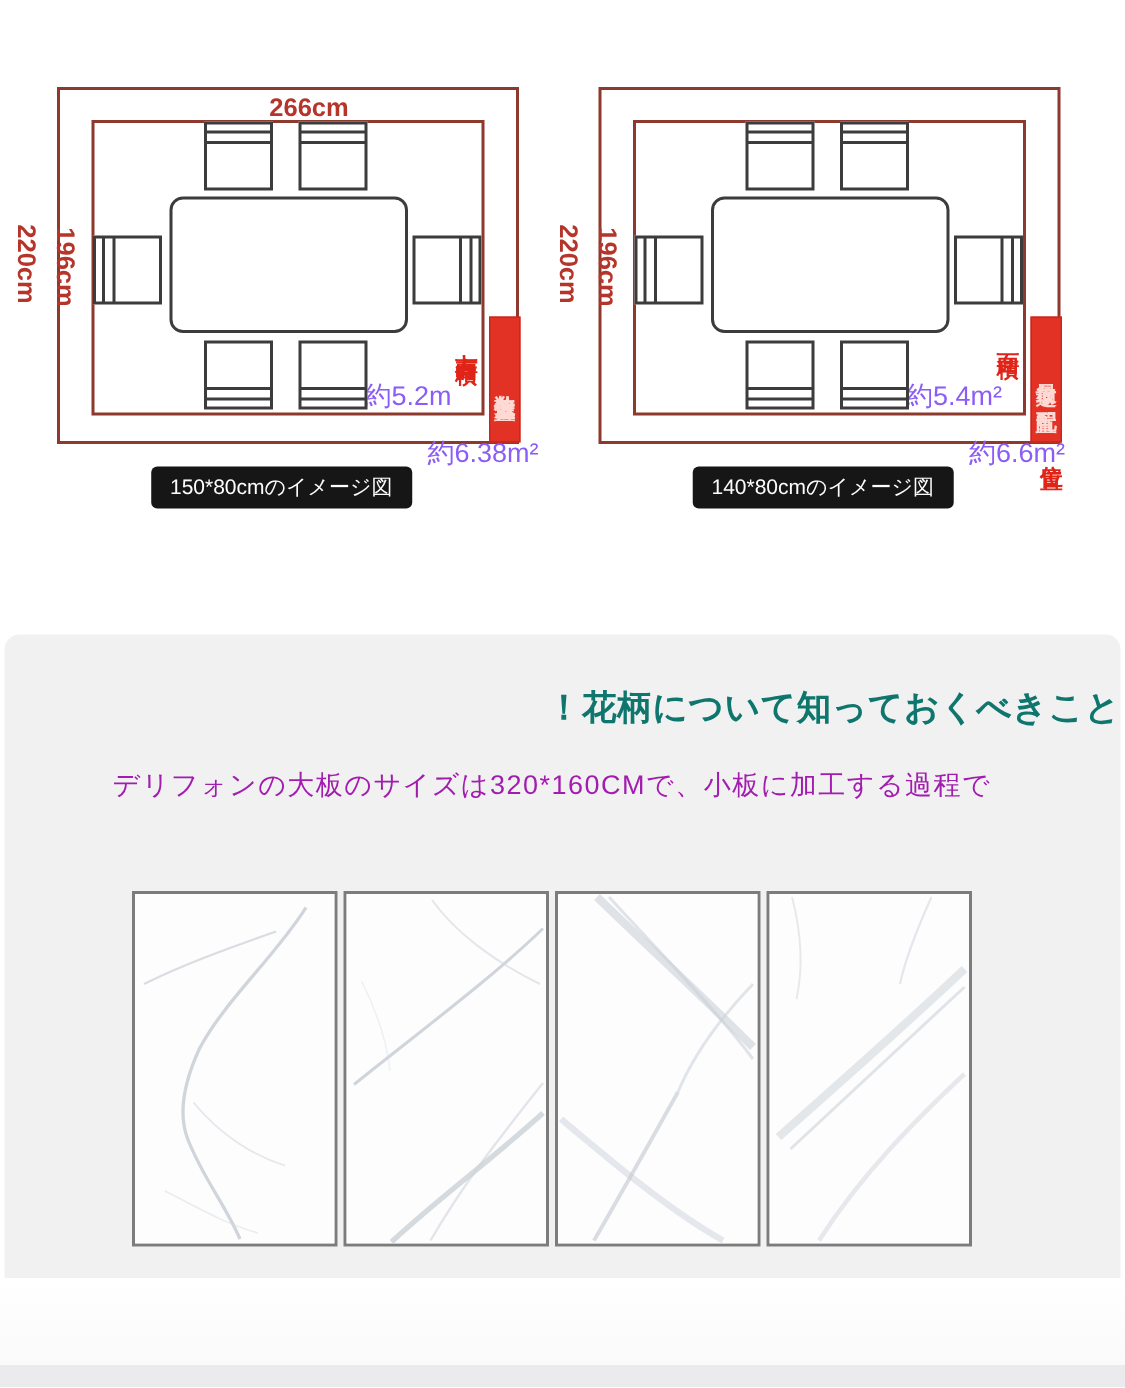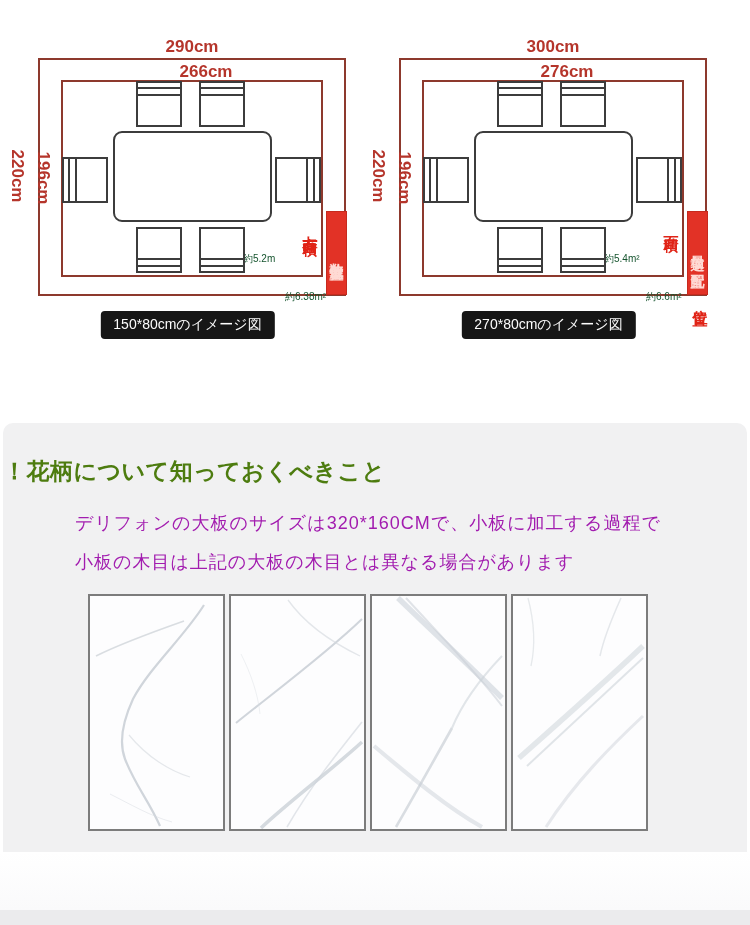--- a/index.html
+++ b/index.html
@@ -29,59 +29,58 @@
          box-sizing:border-box;z-index:2;}
   .ct1{left:136px;top:81px;} .ct2{left:199px;top:81px;}
   .cb1{left:136px;top:227px;} .cb2{left:199px;top:227px;}
   .cl{left:62px;top:157px;} .cr{left:275px;top:157px;}
   .back{position:absolute;}
   .back-top{left:-1px;right:-1px;top:4px;height:5px;border-top:2px solid #3c3c3c;border-bottom:2px solid #3c3c3c;}
   .back-bottom{left:-1px;right:-1px;bottom:4px;height:5px;border-top:2px solid #3c3c3c;border-bottom:2px solid #3c3c3c;}
   .back-left{top:-1px;bottom:-1px;left:4px;width:5px;border-left:2px solid #3c3c3c;border-right:2px solid #3c3c3c;}
   .back-right{top:-1px;bottom:-1px;right:4px;width:5px;border-left:2px solid #3c3c3c;border-right:2px solid #3c3c3c;}
 
-  .area-val{position:absolute;font-size:10px;color:#14532d;z-index:1;white-space:nowrap;}
+  .area-val{position:absolute;font-size:18px;color:#8b5cf6;z-index:1;white-space:nowrap;}
   .area-table{left:243px;top:252px;}
   .area-layout{left:263px;top:290px;margin-left:22px;}
 
   .vtext{writing-mode:vertical-rl;text-orientation:upright;}
   .area-label{position:absolute;left:300px;top:224px;color:#e02417;font-size:15px;
               font-weight:bold;letter-spacing:2px;z-index:3;}
   .banner{position:absolute;left:326px;top:211px;width:21px;height:84px;background:#e23226;
           border:1px solid #c62a1e;box-sizing:border-box;color:#ffdad4;font-size:14px;
           font-weight:bold;text-align:center;letter-spacing:1px;padding-top:2px;z-index:5;}
   .banner-below{position:absolute;left:329px;top:298px;color:#e02417;font-size:15px;
                 font-weight:bold;letter-spacing:2px;z-index:5;}
 
   .caption{position:absolute;top:311px;left:50%;transform:translateX(-50%);background:#161616;
            color:#fdfdfd;font-size:14px;padding:5px 13px;border-radius:4px;white-space:nowrap;z-index:4;text-align:center;}
 
   
   .info-panel{position:absolute;left:3px;top:423px;width:744px;height:429px;
               background:#f1f1f2;border-radius:10px 10px 0 0;}
-  .info-title{position:absolute;top:33px;left:0;width:100%;text-align:left;font-size:23px;
-              font-weight:bold;color:#4d7c0f;letter-spacing:0.5px;}
+  .info-title{position:absolute;top:33px;left:0;width:100%;text-align:right;font-size:23px;
+              font-weight:bold;color:#0f766e;letter-spacing:0.5px;}
   .info-line{position:absolute;left:72px;font-size:18px;color:#a21caf;letter-spacing:1px;}
   .line1{top:88px;} .line2{top:127px;}
 
   .marble-row{position:absolute;left:85px;top:171px;display:flex;gap:4px;}
   .tile{width:137px;height:237px;border:2px solid #7c7c7c;box-sizing:border-box;background:#fdfdfe;}
   .tile svg{display:block;width:133px;height:233px;}
 
   .strip-white{position:absolute;left:0;top:852px;width:750px;height:58px;
                background:linear-gradient(#ffffff,#fafafb);}
   .strip-gray{position:absolute;left:0;top:910px;width:750px;height:15px;background:#ebebed;}
 </style>
 </head>
 <body>
 
 <div class="page">
 
   <div class="diagram" id="d0">
-    <div class="dim dim-ow">290cm</div>
     <div class="rect-outer"></div>
     <div class="dim dim-iw">266cm</div>
     <div class="rect-inner"></div>
     <div class="dim dim-rot dim-oh">220cm</div>
     <div class="dim dim-rot dim-ih">196cm</div>
 
     <div class="table"></div>
     <div class="chair ct1">
         <div class="back back-top"></div>
       </div>
@@ -103,23 +102,21 @@
 
     <div class="area-val area-table">約5.2m</div>
     <div class="area-val area-layout">約6.38m²</div>
     <div class="area-label vtext">占有面積</div>
     <div class="banner vtext">数佳放位置</div>
     <div class="banner-below vtext"></div>
     <div class="caption">150*80cmのイメージ図</div>
   </div>
 
   <div class="diagram" id="d1">
-    <div class="dim dim-ow">300cm</div>
     <div class="rect-outer"></div>
-    <div class="dim dim-iw">276cm</div>
     <div class="rect-inner"></div>
     <div class="dim dim-rot dim-oh">220cm</div>
     <div class="dim dim-rot dim-ih">196cm</div>
 
     <div class="table"></div>
     <div class="chair ct1">
         <div class="back back-top"></div>
       </div>
     <div class="chair ct2">
         <div class="back back-top"></div>
@@ -135,27 +132,26 @@
       </div>
     <div class="chair cr">
         <div class="back back-right"></div>
       </div>
 
     <div class="area-val area-table">約5.4m²</div>
     <div class="area-val area-layout">約6.6m²</div>
     <div class="area-label vtext">面積</div>
     <div class="banner vtext">最適な配置</div>
     <div class="banner-below vtext">位置</div>
-    <div class="caption">270*80cmのイメージ図</div>
+    <div class="caption">140*80cmのイメージ図</div>
   </div>
 
   <div class="info-panel">
     <div class="info-title">！花柄について知っておくべきこと</div>
     <div class="info-line line1">デリフォンの大板のサイズは320*160CMで、小板に加工する過程で</div>
-    <div class="info-line line2">小板の木目は上記の大板の木目とは異なる場合があります</div>
 
     <div class="marble-row">
       <div class="tile">
         <svg viewBox="0 0 133 233" xmlns="http://www.w3.org/2000/svg">
           <rect width="133" height="233" fill="#fdfdfe"></rect>
           <path d="M6,60 C32,47 60,37 94,25" stroke="#cfd5da" stroke-width="1.5" fill="none" opacity="0.8"></path>
           <path d="M114,9 C94,41 60,71 43,103 C32,127 29,147 35,163 C45,189 59,205 70,230" stroke="#c8ced5" stroke-width="2.2" fill="none" opacity="0.85"></path>
           <path d="M39,139 C57,161 80,175 100,181" stroke="#d4d9de" stroke-width="1.2" fill="none" opacity="0.6"></path>
           <path d="M20,198 C40,208 60,220 82,226" stroke="#d8dce1" stroke-width="1" fill="none" opacity="0.5"></path>
         </svg>

